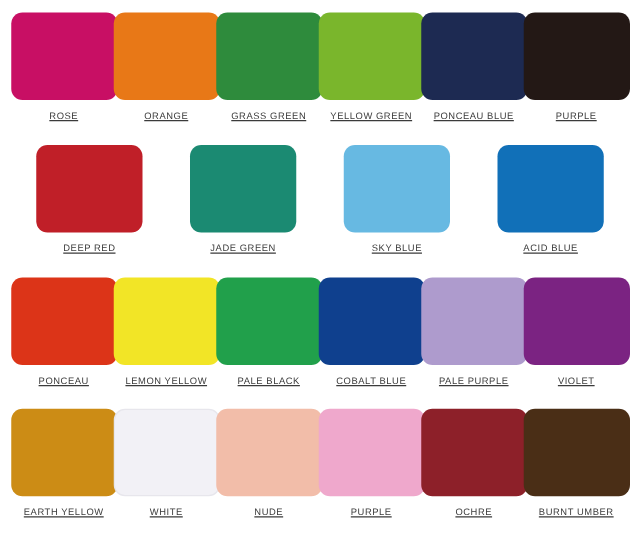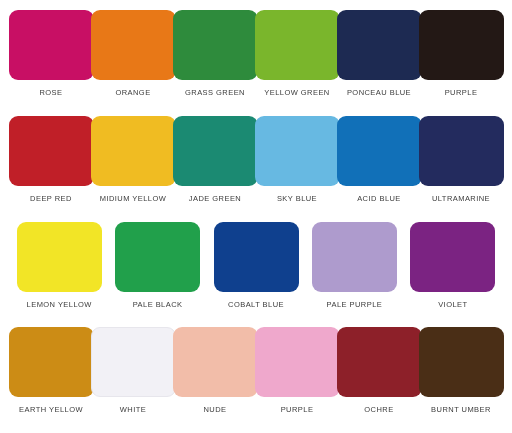--- a/index.html
+++ b/index.html
@@ -58,20 +58,21 @@
 
   .swatch-label {
     margin-top: 8px;
     font-size: 7.5px;
     letter-spacing: 0.45px;
     color: #3b3b3b;
     text-align: center;
     line-height: 10px;
     white-space: nowrap;
     font-family: "Liberation Sans", sans-serif;
+    text-decoration: underline;
   }
 </style>
 </head>
 <body>
 
 <div id="palette-chart">
     <div class="swatch-row">
       <div class="swatch-cell">
         <div class="swatch-chip" style="background-color: rgb(200, 15, 100);"></div>
         <div class="swatch-label">ROSE</div>
@@ -96,41 +97,37 @@
         <div class="swatch-chip" style="background-color: rgb(35, 24, 21);"></div>
         <div class="swatch-label">PURPLE</div>
       </div>
     </div>
     <div class="swatch-row">
       <div class="swatch-cell">
         <div class="swatch-chip" style="background-color: rgb(192, 31, 40);"></div>
         <div class="swatch-label">DEEP RED</div>
       </div>
       <div class="swatch-cell">
-        <div class="swatch-chip" style="background-color: rgb(240, 188, 34);"></div>
-        <div class="swatch-label">MIDIUM YELLOW</div>
-      </div>
-      <div class="swatch-cell">
         <div class="swatch-chip" style="background-color: rgb(27, 138, 114);"></div>
         <div class="swatch-label">JADE GREEN</div>
       </div>
       <div class="swatch-cell">
         <div class="swatch-chip" style="background-color: rgb(103, 185, 226);"></div>
         <div class="swatch-label">SKY BLUE</div>
       </div>
       <div class="swatch-cell">
         <div class="swatch-chip" style="background-color: rgb(17, 112, 184);"></div>
         <div class="swatch-label">ACID BLUE</div>
       </div>
-      <div class="swatch-cell">
-        <div class="swatch-chip" style="background-color: rgb(35, 43, 94);"></div>
-        <div class="swatch-label">ULTRAMARINE</div>
-      </div>
     </div>
     <div class="swatch-row">
+      <div class="swatch-cell">
+        <div class="swatch-chip" style="background-color: rgb(220, 52, 24);"></div>
+        <div class="swatch-label">PONCEAU</div>
+      </div>
       <div class="swatch-cell">
         <div class="swatch-chip" style="background-color: rgb(242, 229, 38);"></div>
         <div class="swatch-label">LEMON YELLOW</div>
       </div>
       <div class="swatch-cell">
         <div class="swatch-chip" style="background-color: rgb(33, 160, 75);"></div>
         <div class="swatch-label">PALE BLACK</div>
       </div>
       <div class="swatch-cell">
         <div class="swatch-chip" style="background-color: rgb(15, 64, 142);"></div>

